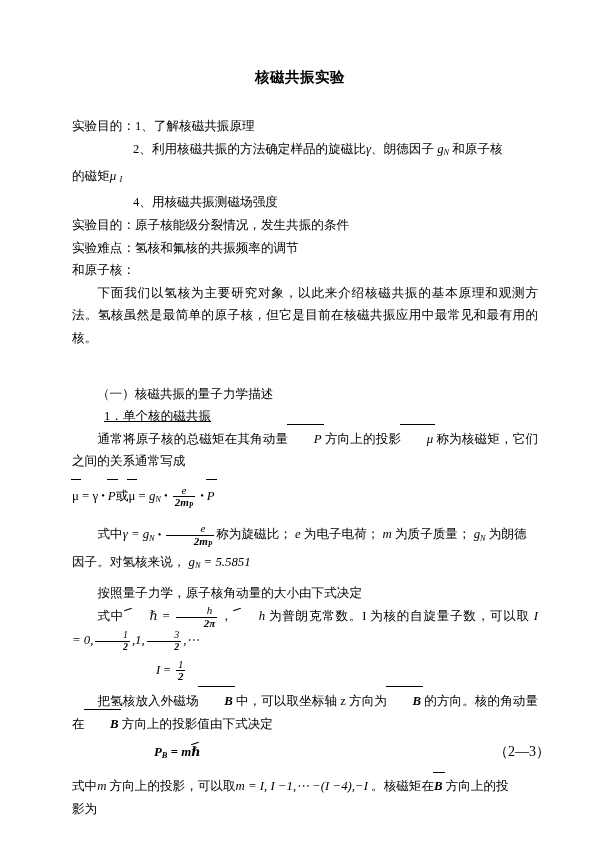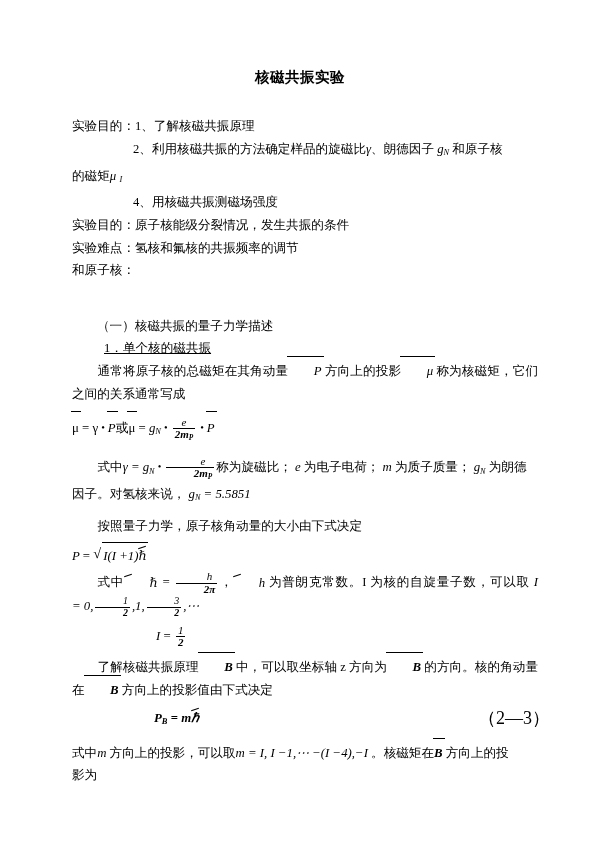--- a/index.html
+++ b/index.html
@@ -122,21 +122,21 @@
   }
   .eq-row {
     position: relative;
     font-size: 12.6px;
     line-height: 22.6px;
   }
   .eq-num {
     position: absolute;
     right: 62px;
     font-style: normal;
-    font-size: 18px;
+    font-size: 14px;
   }
   .formula-block {
     line-height: 26px;
     padding-top: 4px;
     padding-bottom: 2px;
   }
   .spacer-sm { height: 5px; }
   .spacer-md { height: 9px; }
   .hbar {
     position: relative;
@@ -169,20 +169,21 @@
     <div class="line"><span>的磁矩</span><span class="math up">μ</span> <sub class="sm">I</sub></div>
 
     <div class="line pad-hang"><span>4、用核磁共振测磁场强度</span></div>
 
     <div class="line"><span>实验目的：</span><span>原子核能级分裂情况，发生共振的条件</span></div>
 
     <div class="line"><span>实验难点：</span><span>氢核和氟核的共振频率的调节</span></div>
 
     <div class="line"><span>和原子核：</span></div>
 
+    <div class="line pad-para">下面我们以氢核为主要研究对象，以此来介绍核磁共振的基本原理和观测方法。氢核虽然是最简单的原子核，但它是目前在核磁共振应用中最常见和最有用的核。</div>
 
     <div class="line pad-sub">（一）核磁共振的量子力学描述</div>
 
     <div class="line pad-sub2">1．单个核的磁共振</div>
 
     <div class="line pad-para"><span>通常将原子核的总磁矩在其角动量</span><span class="math vec">P</span> <span>方向上的投影</span><span class="math vec up">μ</span> <span>称为核磁矩，它们之间的关系通常写成</span></div>
 
     <div class="spacer-sm"></div>
 
     <div class="formula-block">
@@ -192,36 +193,33 @@
     <div class="spacer-md"></div>
 
     <div class="line pad-para"><span>式中</span><span class="math up">γ</span> <span class="math up">=</span> <span class="math">g</span><sub class="sm">N</sub><span class="math dotop">•</span><span class="math frac"><span class="num">e</span><span class="den"><span>2m</span><sub class="sm">P</sub></span></span><span>称为旋磁比；</span> <span class="math">e</span> <span>为电子电荷；</span> <span class="math">m</span> <span>为质子质量；</span> <span class="math">g</span><sub class="sm">N</sub> <span>为朗德</span></div>
 
     <div class="line"><span>因子。对氢核来说，</span> <span class="math">g</span><sub class="sm">N</sub> <span class="math up">= 5.5851</span></div>
 
     <div class="spacer-sm"></div>
 
     <div class="line pad-para">按照量子力学，原子核角动量的大小由下式决定</div>
 
-    <div class="formula-block">
-      <span class="math"><span>P</span> <span class="up">=</span> <span class="radical"><span class="rad-body"><span>I(I +1)</span><span class="hbar">ℏ</span></span></span></span>
-    </div>
 
     <div class="line pad-para"><span>式中</span><span class="math hbar">ℏ</span> <span class="math up">=</span> <span class="math frac"><span class="num">h</span><span class="den">2π</span></span><span>，</span><span class="math hbar">h</span> <span>为普朗克常数。I 为核的自旋量子数，可以取</span> <span class="math">I</span> <span class="math up">= 0,</span><span class="math frac tiny"><span class="num">1</span><span class="den">2</span></span><span class="math up">,1,</span><span class="math frac tiny"><span class="num">3</span><span class="den">2</span></span><span class="math up">,⋯</span></div>
 
     <div class="formula-block" style="padding-left:84px;">
       <span class="math"><span>I</span> <span class="up">=</span> <span class="frac"><span class="num">1</span><span class="den">2</span></span></span>
     </div>
 
     <div class="spacer-sm"></div>
 
-    <div class="line pad-para"><span>了解核磁共振原理</span><span class="math vec" style="font-weight:bold;">B</span> <span>中，可以取坐标轴 z 方向为</span><span class="math vec" style="font-weight:bold;">B</span> <span>的方向。核的角动量在</span><span class="math vec" style="font-weight:bold;">B</span> <span>方向上的投影值由下式决定</span></div>
+    <div class="line pad-para"><span>把氢核放入外磁场</span><span class="math vec" style="font-weight:bold;">B</span> <span>中，可以取坐标轴 z 方向为</span><span class="math vec" style="font-weight:bold;">B</span> <span>的方向。核的角动量在</span><span class="math vec" style="font-weight:bold;">B</span> <span>方向上的投影值由下式决定</span></div>
 
     <div class="eq-row formula-block" style="padding-left:82px;">
-      <span class="math" style="font-weight:bold;font-family:Liberation Serif, serif;"><span>P</span><sub class="sm">B</sub> <span class="up">=</span> <span>m</span><span class="hbar">ℏ</span></span>
+      <span class="math" style="font-weight:bold;"><span>P</span><sub class="sm">B</sub> <span class="up">=</span> <span>m</span><span class="hbar">ℏ</span></span>
       <span class="eq-num" style="right:-12px;">（2—3）</span>
     </div>
 
     <div class="spacer-sm"></div>
 
     <div class="line"><span>式中</span><span class="math">m</span> <span>方向上的投影，可以取</span><span class="math">m = I, I −1,⋯ −(I −4),−I</span> <span>。核磁矩在</span><span class="math vec" style="font-weight:bold;">B</span> <span>方向上的投</span></div>
 
     <div class="line">影为</div>
 
   </div>

